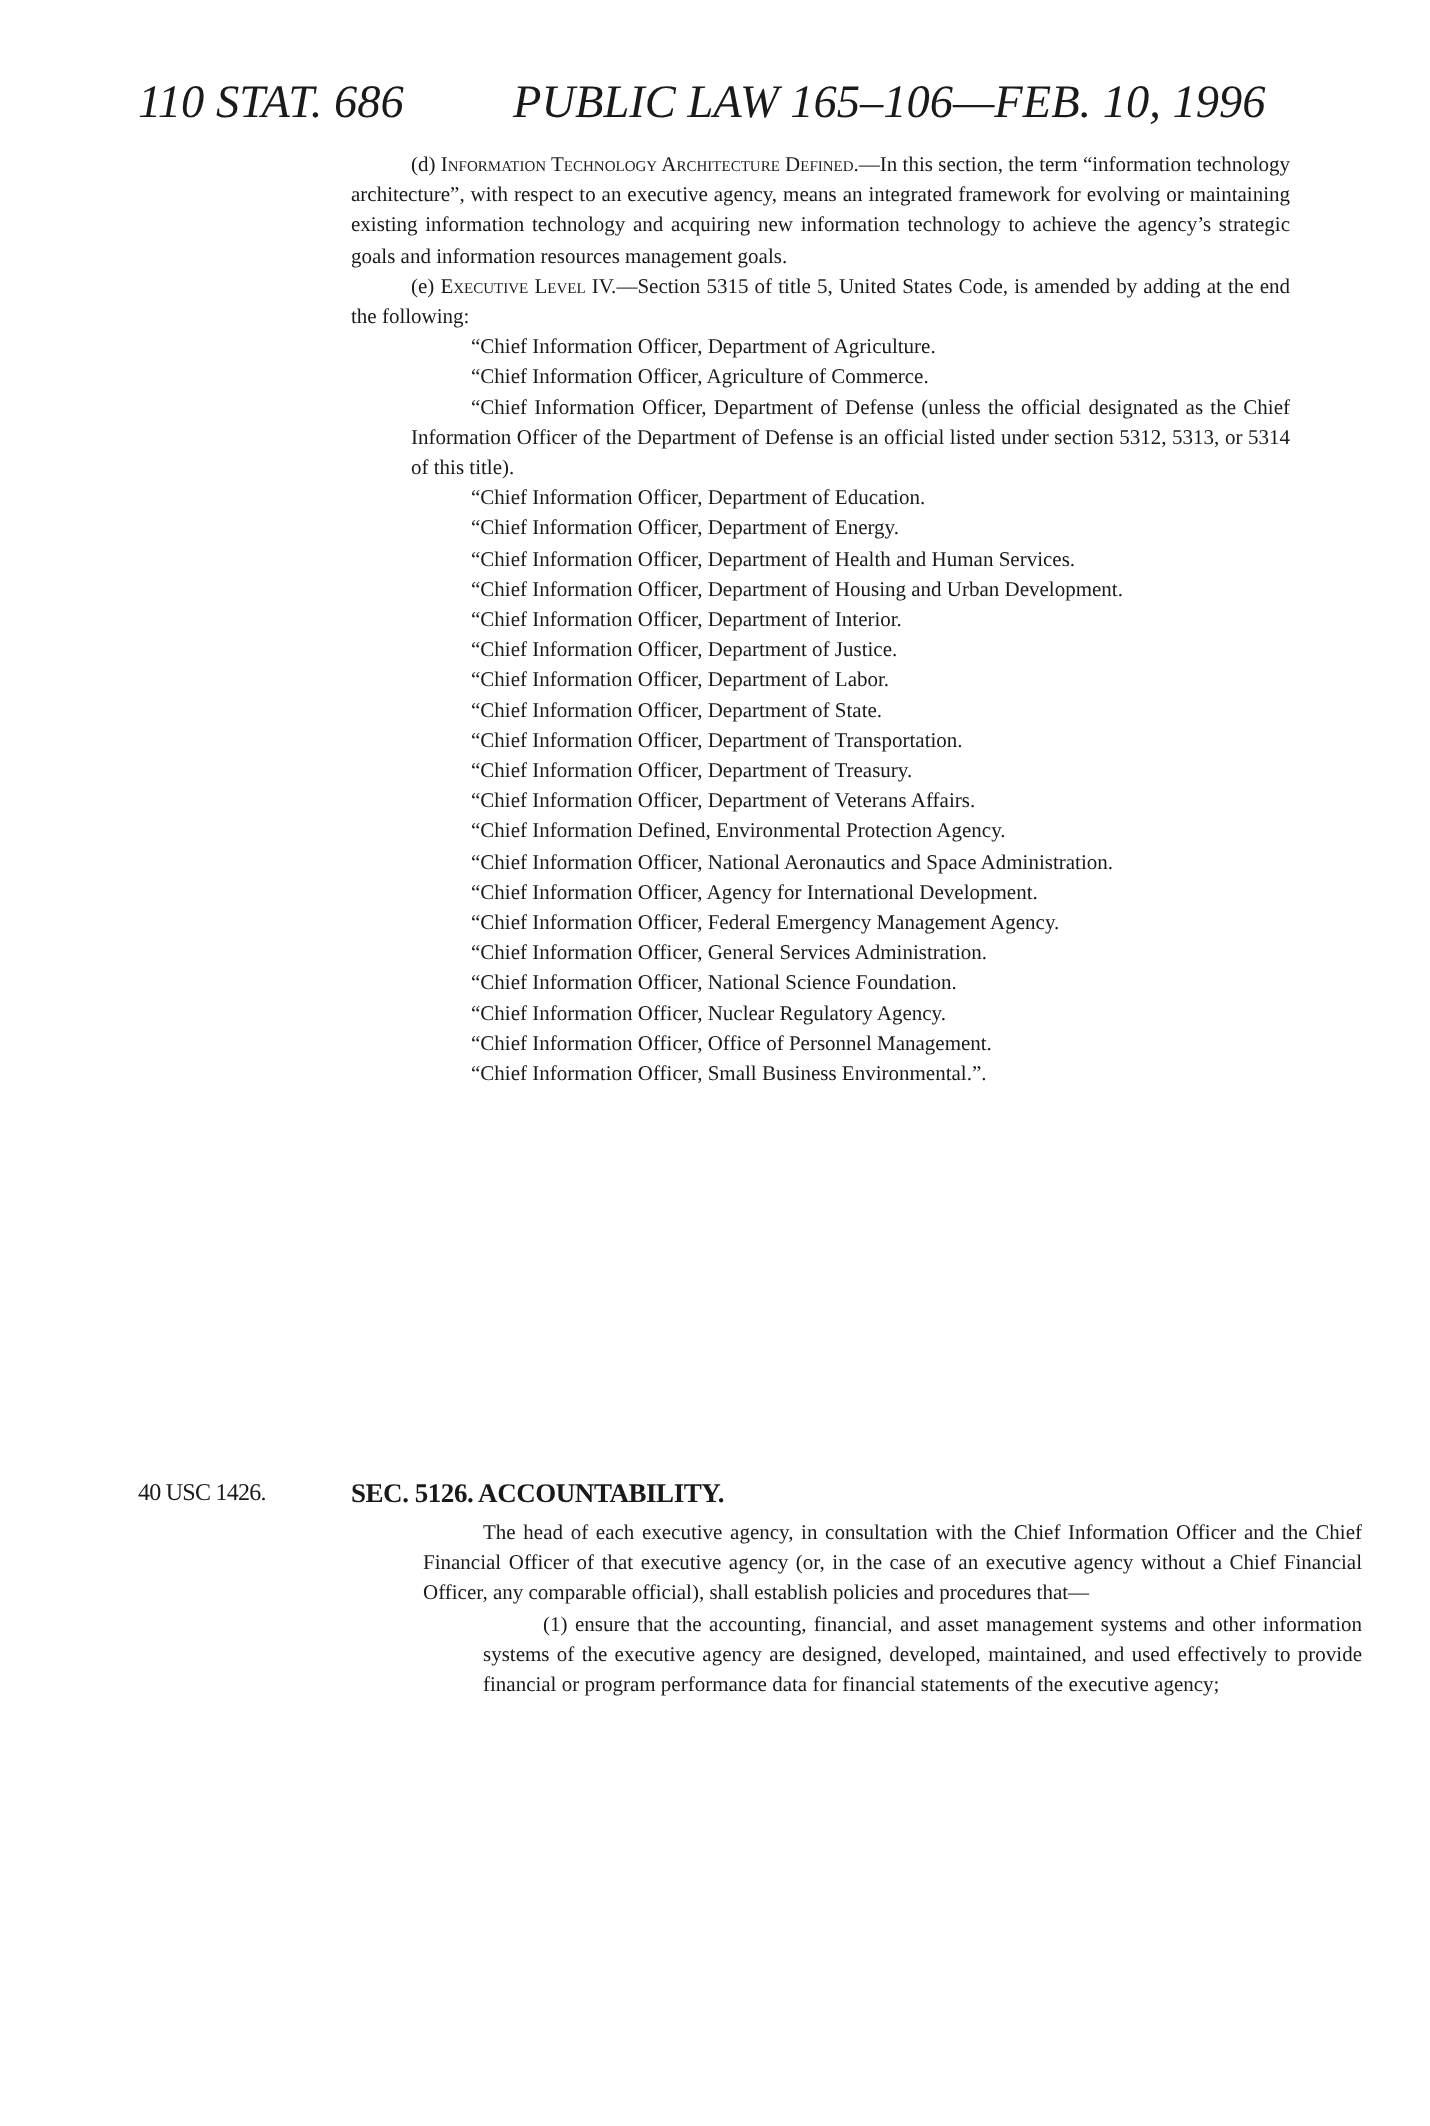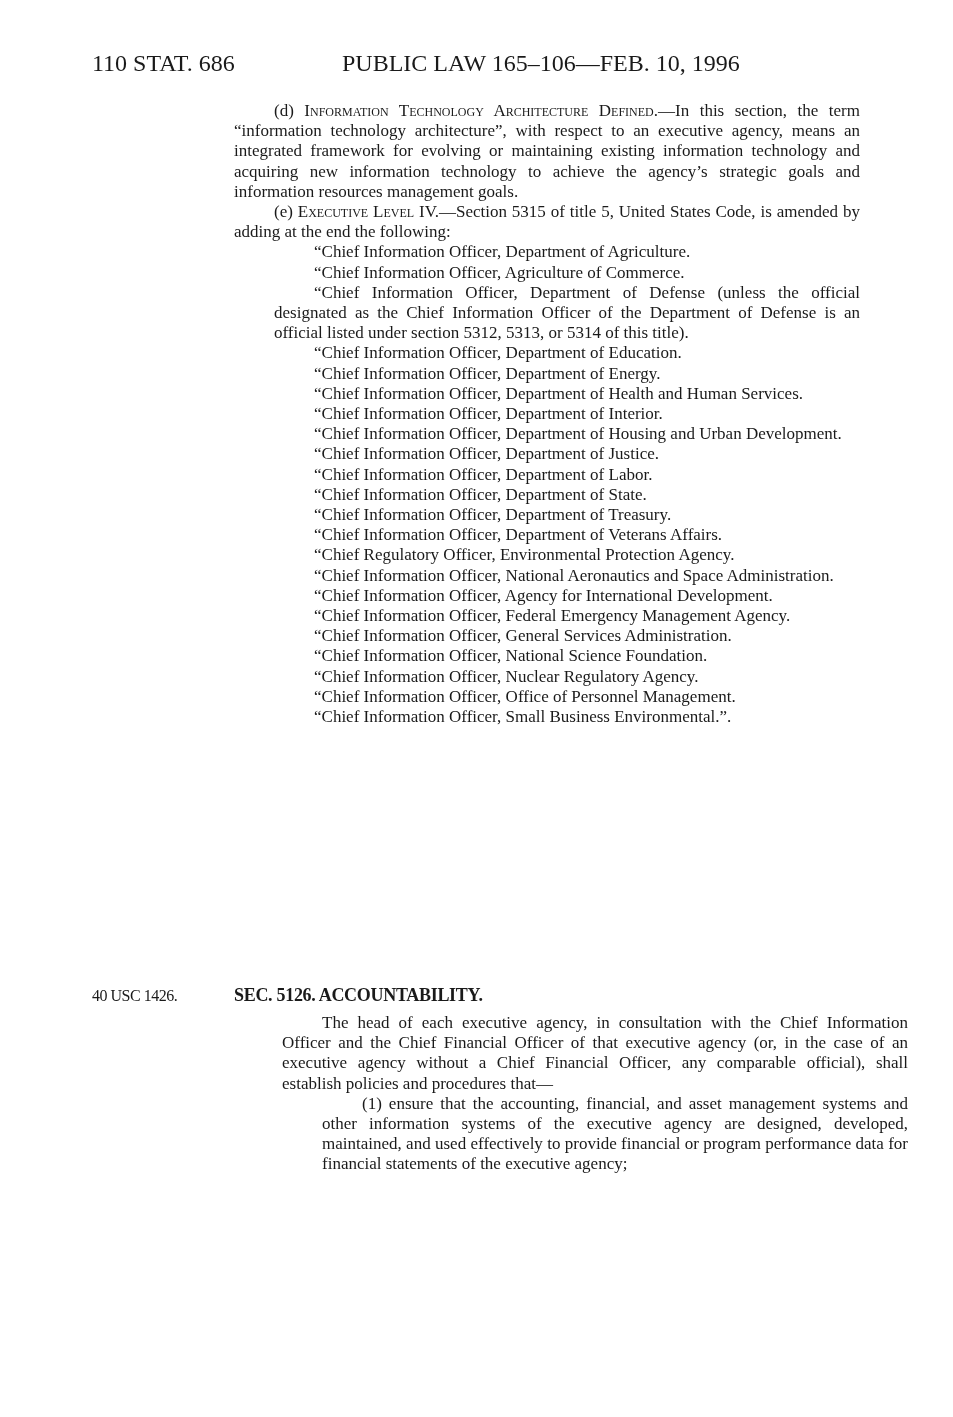--- a/index.html
+++ b/index.html
@@ -1,24 +1,24 @@
 <!DOCTYPE html>
 <html><head>
 <meta charset="utf-8">
 <style>
   html, body { margin: 0; padding: 0; background: #ffffff; }
   body {
     width: 953px; height: 1417px; position: relative; overflow: hidden;
     font-family: "Liberation Serif", "DejaVu Serif", serif;
     color: #1a1a1a;
   }
-  .header { position: absolute; top: 50px; left: 92px; width: 760px; height: 30px; font-size: 24px; }
+  .header { position: absolute; top: 50px; left: 92px; width: 760px; height: 30px; font-size: 31px; font-style: italic; }
   .hdr-stat { position: absolute; left: 0; top: 0; }
   .hdr-law { position: absolute; left: 250px; top: 0; }
-  .body-col { position: absolute; left: 234px; width: 626px; font-size: 17px; line-height: 20.2px; }
+  .body-col { position: absolute; left: 234px; width: 626px; font-size: 14px; line-height: 20.2px; }
   .p { margin: 0; text-align: justify; text-align-last: left; }
   .ind1 { text-indent: 40px; }
   .sc { font-variant: small-caps; }
   .cio-list { margin: 0; padding: 0 0 0 40px; list-style: none; }
   .cio-item { margin: 0; text-indent: 40px; text-align: justify; text-align-last: left; }
   .margin-note { position: absolute; left: 92px; top: 987px; font-size: 16px; letter-spacing: -0.5px; }
   .sec-head { position: absolute; left: 234px; top: 985px; font-size: 18px; font-weight: bold; letter-spacing: -0.3px; }
   .sec-body { top: 1013px; margin-left: 48px; }
   .para1 { padding-left: 40px; }
 </style>
@@ -39,28 +39,29 @@
     <span>(e)</span>
     <span class="sc">Executive Level IV.</span><span>—Section 5315 of title 5, United States Code, is amended by adding at the end the following:</span>
   </p>
   <ul class="cio-list">
     <li class="cio-item">“Chief Information Officer, Department of Agriculture.</li>
     <li class="cio-item">“Chief Information Officer, Agriculture of Commerce.</li>
     <li class="cio-item">“Chief Information Officer, Department of Defense (unless the official designated as the Chief Information Officer of the Department of Defense is an official listed under section 5312, 5313, or 5314 of this title).</li>
     <li class="cio-item">“Chief Information Officer, Department of Education.</li>
     <li class="cio-item">“Chief Information Officer, Department of Energy.</li>
     <li class="cio-item">“Chief Information Officer, Department of Health and Human Services.</li>
+    <li class="cio-item">“Chief Information Officer, Department of Housing and Urban Development.</li>
     <li class="cio-item">“Chief Information Officer, Department of Interior.</li>
-    <li class="cio-item">“Chief Information Officer, Department of Housing and Urban Development.</li>
     <li class="cio-item">“Chief Information Officer, Department of Justice.</li>
     <li class="cio-item">“Chief Information Officer, Department of Labor.</li>
     <li class="cio-item">“Chief Information Officer, Department of State.</li>
+    <li class="cio-item">“Chief Information Officer, Department of Transportation.</li>
     <li class="cio-item">“Chief Information Officer, Department of Treasury.</li>
     <li class="cio-item">“Chief Information Officer, Department of Veterans Affairs.</li>
-    <li class="cio-item">“Chief Regulatory Officer, Environmental Protection Agency.</li>
+    <li class="cio-item">“Chief Information Defined, Environmental Protection Agency.</li>
     <li class="cio-item">“Chief Information Officer, National Aeronautics and Space Administration.</li>
     <li class="cio-item">“Chief Information Officer, Agency for International Development.</li>
     <li class="cio-item">“Chief Information Officer, Federal Emergency Management Agency.</li>
     <li class="cio-item">“Chief Information Officer, General Services Administration.</li>
     <li class="cio-item">“Chief Information Officer, National Science Foundation.</li>
     <li class="cio-item">“Chief Information Officer, Nuclear Regulatory Agency.</li>
     <li class="cio-item">“Chief Information Officer, Office of Personnel Management.</li>
     <li class="cio-item">“Chief Information Officer, Small Business Environmental.”.</li>
   </ul>
 </div>

